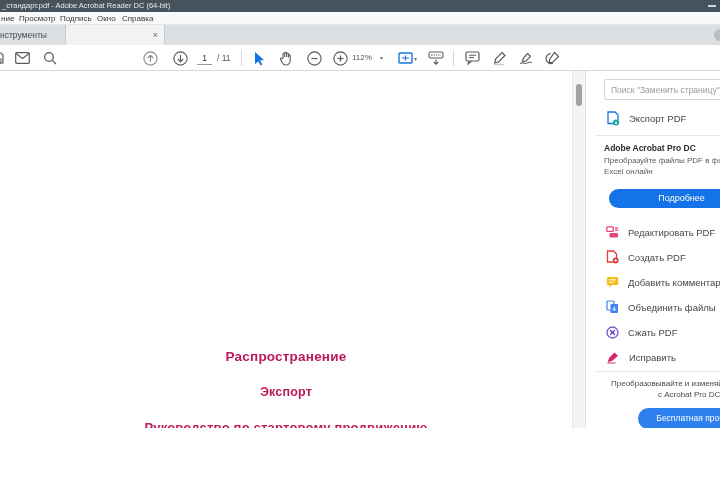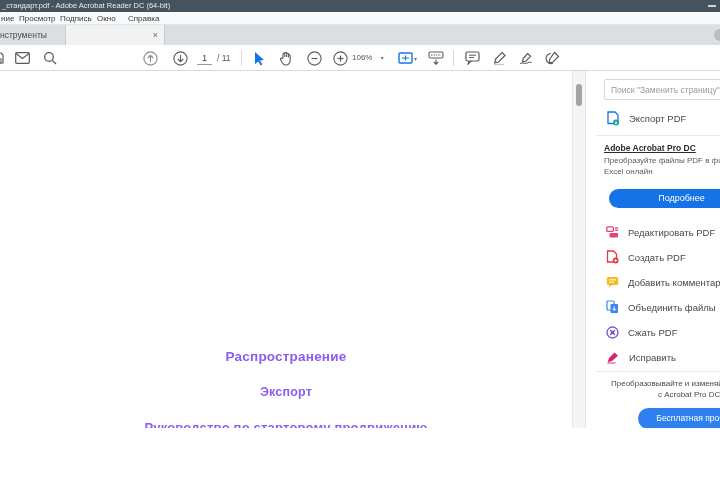--- a/index.html
+++ b/index.html
@@ -28,33 +28,33 @@
   .toolbar { top:45px; left:0; width:720px; height:26px; background:#ffffff; border-bottom:1px solid #d6d8da; }
   .tico { position:absolute; top:5px; width:16px; height:16px; display:flex; align-items:center; justify-content:center; }
   .tsep { position:absolute; top:5px; width:1px; height:16px; background:#d9dbdd; }
   .pagebox { position:absolute; top:6px; left:197px; width:15px; height:14px; border-bottom:1px solid #9a9a9a; font-size:8.5px; color:#333; text-align:center; line-height:14px; }
   .pagetotal { position:absolute; top:6px; left:217px; font-size:8.5px; color:#555; line-height:14px; white-space:nowrap; }
   .zoombox { position:absolute; top:6px; left:352px; width:40px; height:14px; font-size:8px; color:#555; line-height:14px; }
   .caret { font-size:6px; color:#777; }
 
   
   .docarea { top:71px; left:0; width:572px; height:379px; background:#ffffff; }
-  .docline { position:absolute; left:0; width:572px; text-align:center; color:#8b5cf6; font-weight:600; letter-spacing:0.2px; }
+  .docline { position:absolute; left:0; width:572px; text-align:center; color:#be185d; font-weight:600; letter-spacing:0.2px; }
   .scrolltrack { top:71px; left:572px; width:13px; height:379px; background:#f4f4f4; border-left:1px solid #e6e6e6; }
   .scrollthumb { position:absolute; left:3px; top:13px; width:6px; height:22px; background:#a3a3a3; border-radius:3px; }
 
   
   .panel { top:71px; left:585px; width:135px; height:379px; background:#ffffff; border-left:1px solid #e2e2e2; overflow:hidden; }
   .collapse-arrow { position:absolute; left:586px; top:250px; font-size:8px; color:#8a8a8a; }
   .searchbox { position:absolute; left:18px; top:8px; width:130px; height:21px; border:1px solid #d7d7d7; border-radius:2px; font-size:8.5px; color:#333; padding:0 6px; font-family:"Liberation Sans", sans-serif; background:#fff; }
   .searchbox::placeholder { color:#9a9a9a; }
   .prow { position:absolute; left:20px; height:22px; display:flex; align-items:center; cursor:pointer; }
   .prow .plbl { margin-left:9px; font-size:9.5px; color:#474747; white-space:nowrap; }
   .pdivider { position:absolute; left:10px; width:125px; height:1px; background:#e8e8e8; }
-  .promo-title { position:absolute; left:18px; top:72px; font-size:8.5px; font-weight:700; color:#2c2c2c; white-space:nowrap;text-decoration:underline; }
+  .promo-title { position:absolute; left:18px; top:72px; font-size:8.5px; font-weight:700; color:#2c2c2c; white-space:nowrap; }
   .promo-l1 { position:absolute; left:18px; top:85px; font-size:8px; color:#5a5a5a; white-space:nowrap; }
   .promo-l2 { position:absolute; left:18px; top:96px; font-size:8px; color:#5a5a5a; white-space:nowrap; }
   .btn-blue { position:absolute; background:#1473e6; color:#fff; border-radius:12px; font-size:9px; text-align:center; cursor:pointer; }
   .footer-l1 { position:absolute; left:25px; top:308px; font-size:8px; color:#4a4a4a; white-space:nowrap; }
   .footer-l2 { position:absolute; left:72px; top:319px; font-size:8px; color:#4a4a4a; white-space:nowrap; }
 
   
   .taskbar { top:450px; left:0; width:720px; height:30px; background:#eff3f8; border-top:1px solid #e0e4e9; }
   .tb-ico { position:absolute; top:4px; width:22px; height:22px; display:flex; align-items:center; justify-content:center; cursor:pointer; }
   .tb-active-bg { position:absolute; left:459px; top:2px; width:28px; height:26px; background:#fbfcfd; border:1px solid #dde1e6; border-radius:4px; }
@@ -70,21 +70,21 @@
   <div class="abs titlebar">
     <span class="title">_стандарт.pdf - Adobe Acrobat Reader DC (64-bit)</span>
     <span class="min-glyph"></span>
   </div>
 
   <div class="abs menubar">
     <span style="left:1px">ние</span>
     <span style="left:19px">Просмотр</span>
     <span style="left:60px">Подпись</span>
     <span style="left:97px">Окно</span>
-    <span style="left:128px">Справка</span>
+    <span style="left:122px">Справка</span>
   </div>
 
   <div class="abs tabbar">
     <span class="tools-tab">нструменты</span>
     <div class="doc-tab">
       <span class="lbl">Распространение_...</span>
       <span class="x">×</span>
     </div>
     <span class="tab-bell"></span>
   </div>
@@ -143,21 +143,21 @@
         </svg>
     </span>
     <span class="tico" style="left:332px">
       <svg width="15" height="15" viewBox="0 0 15 15">
           <circle cx="7.5" cy="7.5" r="6.6" fill="none" stroke="#5a5a5a" stroke-width="1.1"></circle>
           <line x1="4.5" y1="7.5" x2="10.5" y2="7.5" stroke="#5a5a5a" stroke-width="1.2"></line>
           <line x1="7.5" y1="4.5" x2="7.5" y2="10.5" stroke="#5a5a5a" stroke-width="1.2"></line>
         </svg>
     </span>
     <span class="zoombox">
-      <span>106%</span>
+      <span>112%</span>
       <span class="caret" style="margin-left:6px">▾</span>
     </span>
     <span class="tico" style="left:397px">
       <svg width="15" height="14" viewBox="0 0 15 14">
           <rect x="1" y="2" width="13" height="10" rx="1" fill="none" stroke="#1473e6" stroke-width="1.4"></rect>
           <path d="M4 7h7M7.5 4.5v5" stroke="#1473e6" stroke-width="1.2"></path>
         </svg>
     </span>
     <span class="caret" style="position:absolute;left:414px;top:10px">▾</span>
     <span class="tico" style="left:428px">

